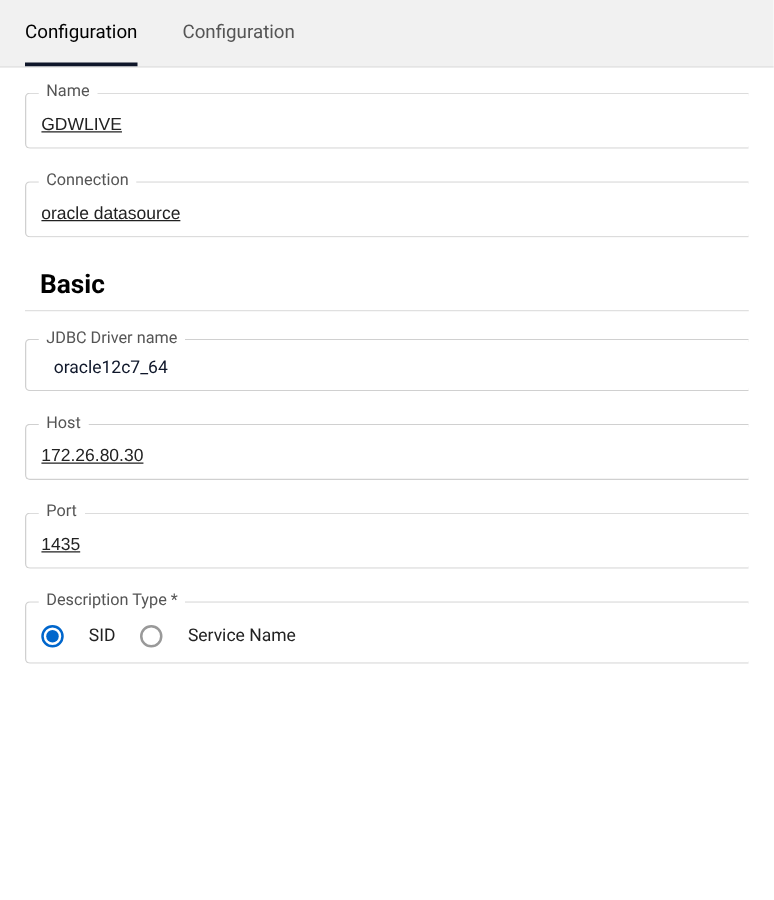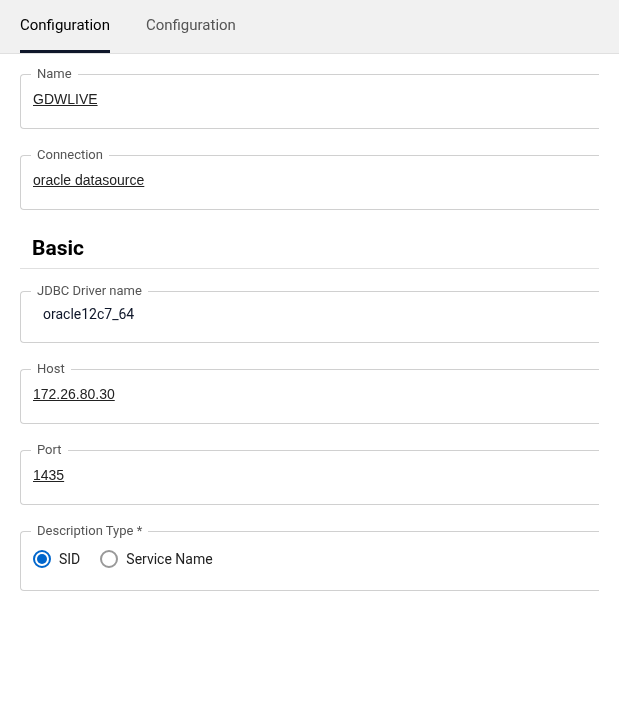--- a/index.html
+++ b/index.html
@@ -37,21 +37,21 @@
     .content {
       padding: 20px 20px 0 20px;
     }
     .field-group {
       position: relative;
       margin-bottom: 26px;
       border: 1px solid #d0d0d0;
       border-top-left-radius: 4px;
       border-bottom-left-radius: 4px;
       border-right: none;
-      padding: 14px 12px 20px 12px;
+      padding: 14px 12px 10px 12px;
     }
     .field-label {
       position: absolute;
       top: -9px;
       left: 10px;
       background: #fff;
       padding: 0 6px;
       font-size: 13px;
       color: #555;
     }
@@ -82,21 +82,21 @@
     }
     .radio-group {
       display: flex;
       align-items: center;
       gap: 20px;
       padding: 4px 0 2px 0;
     }
     .radio-option {
       display: flex;
       align-items: center;
-      gap: 8px;
+      gap: 20px;
       cursor: pointer;
     }
     .radio-circle {
       width: 18px;
       height: 18px;
       border: 2px solid #999;
       border-radius: 50%;
       display: flex;
       align-items: center;
       justify-content: center;

